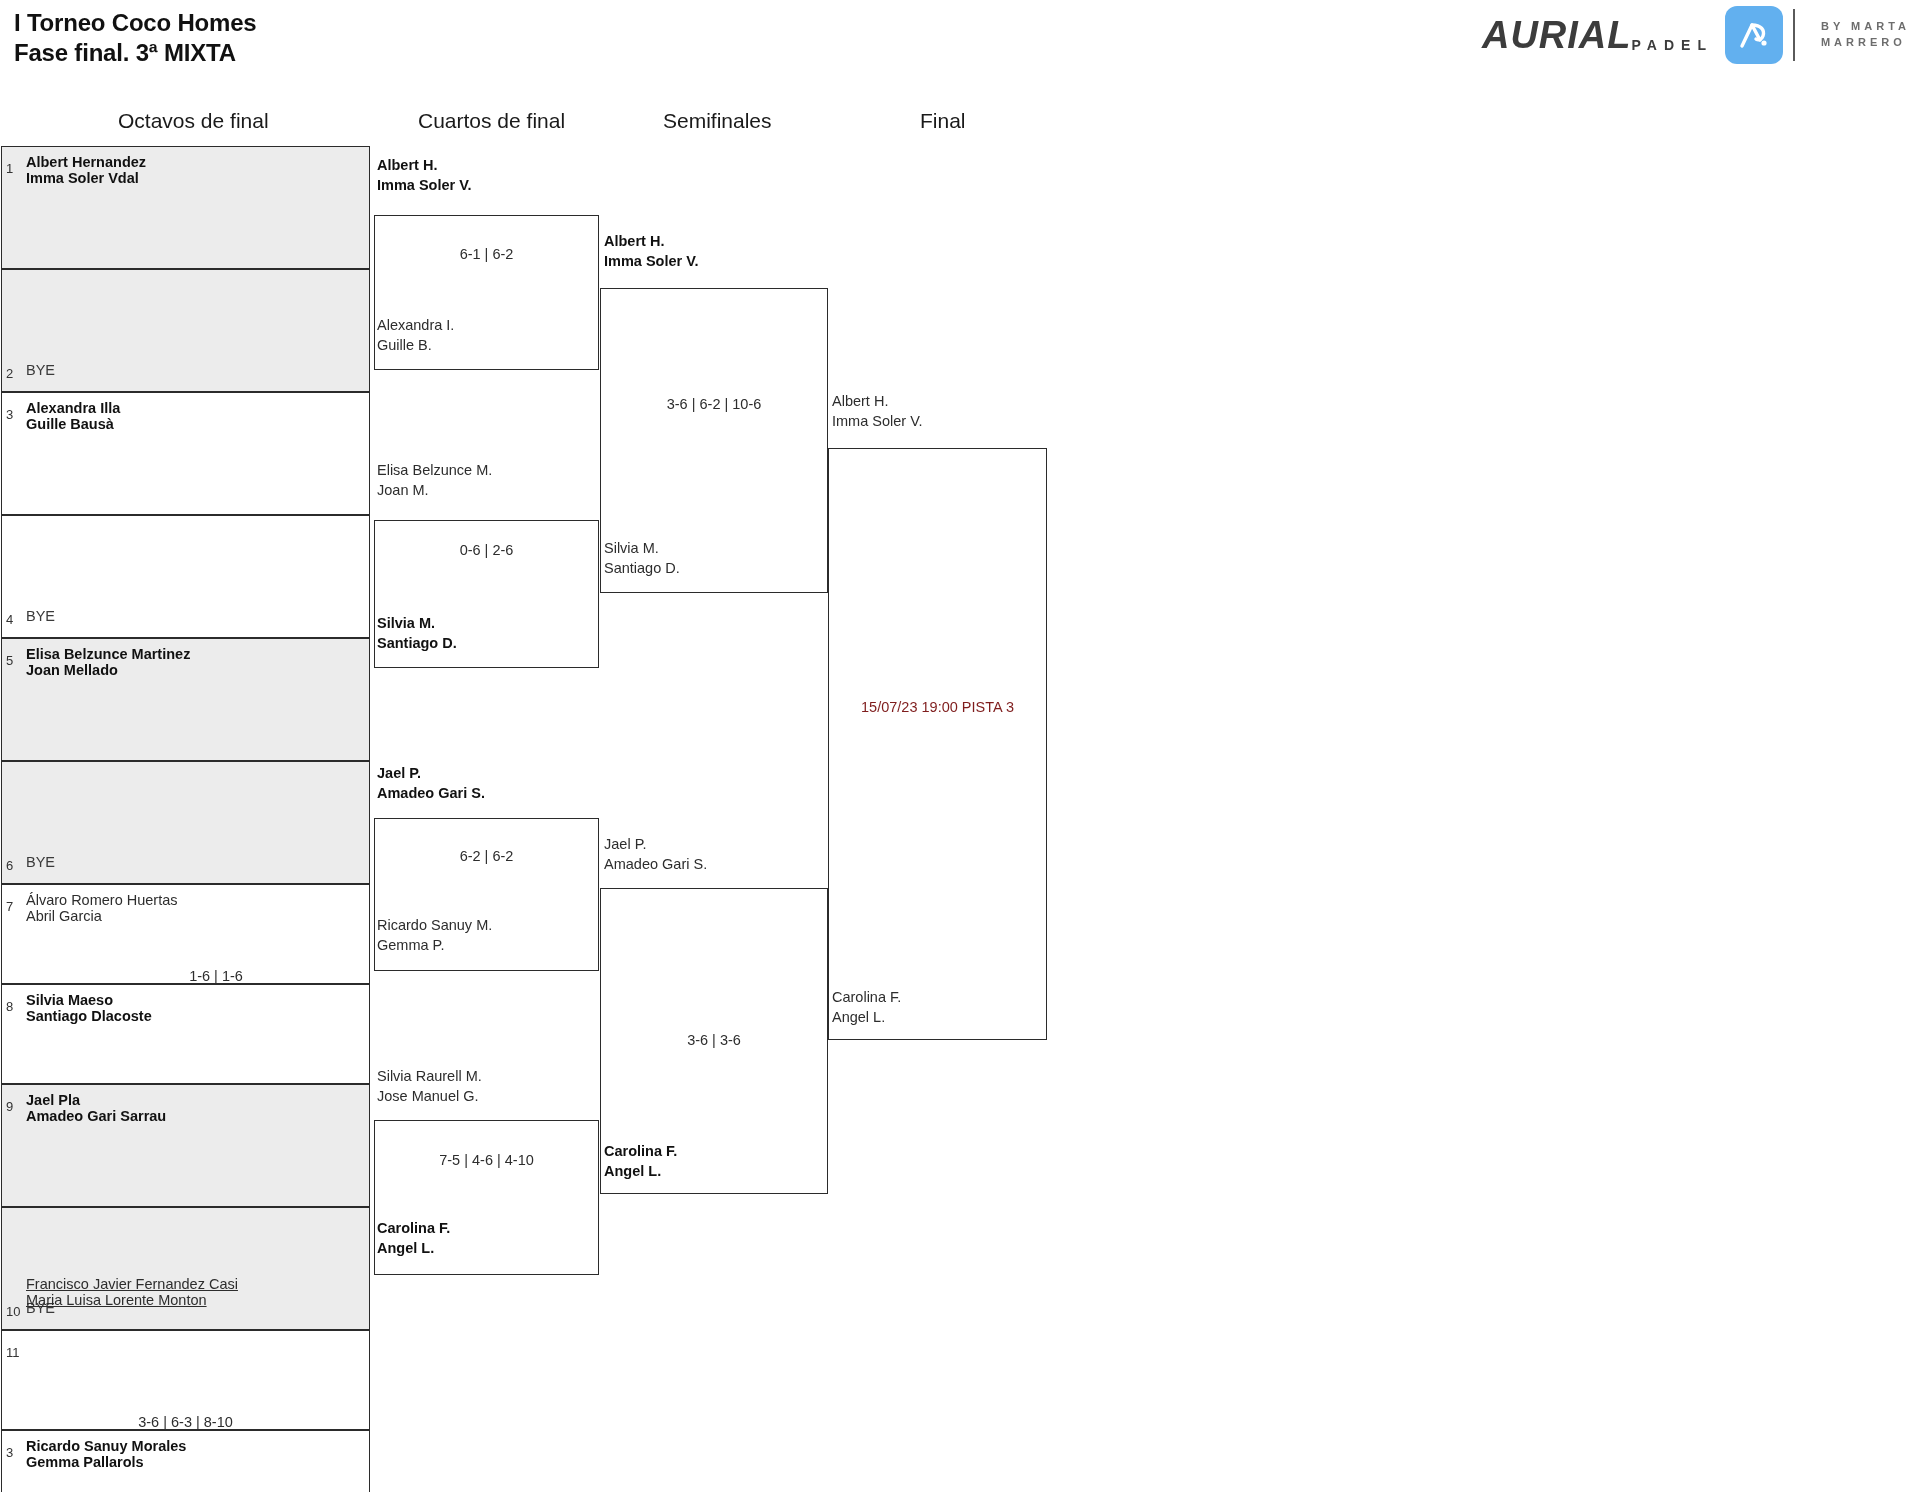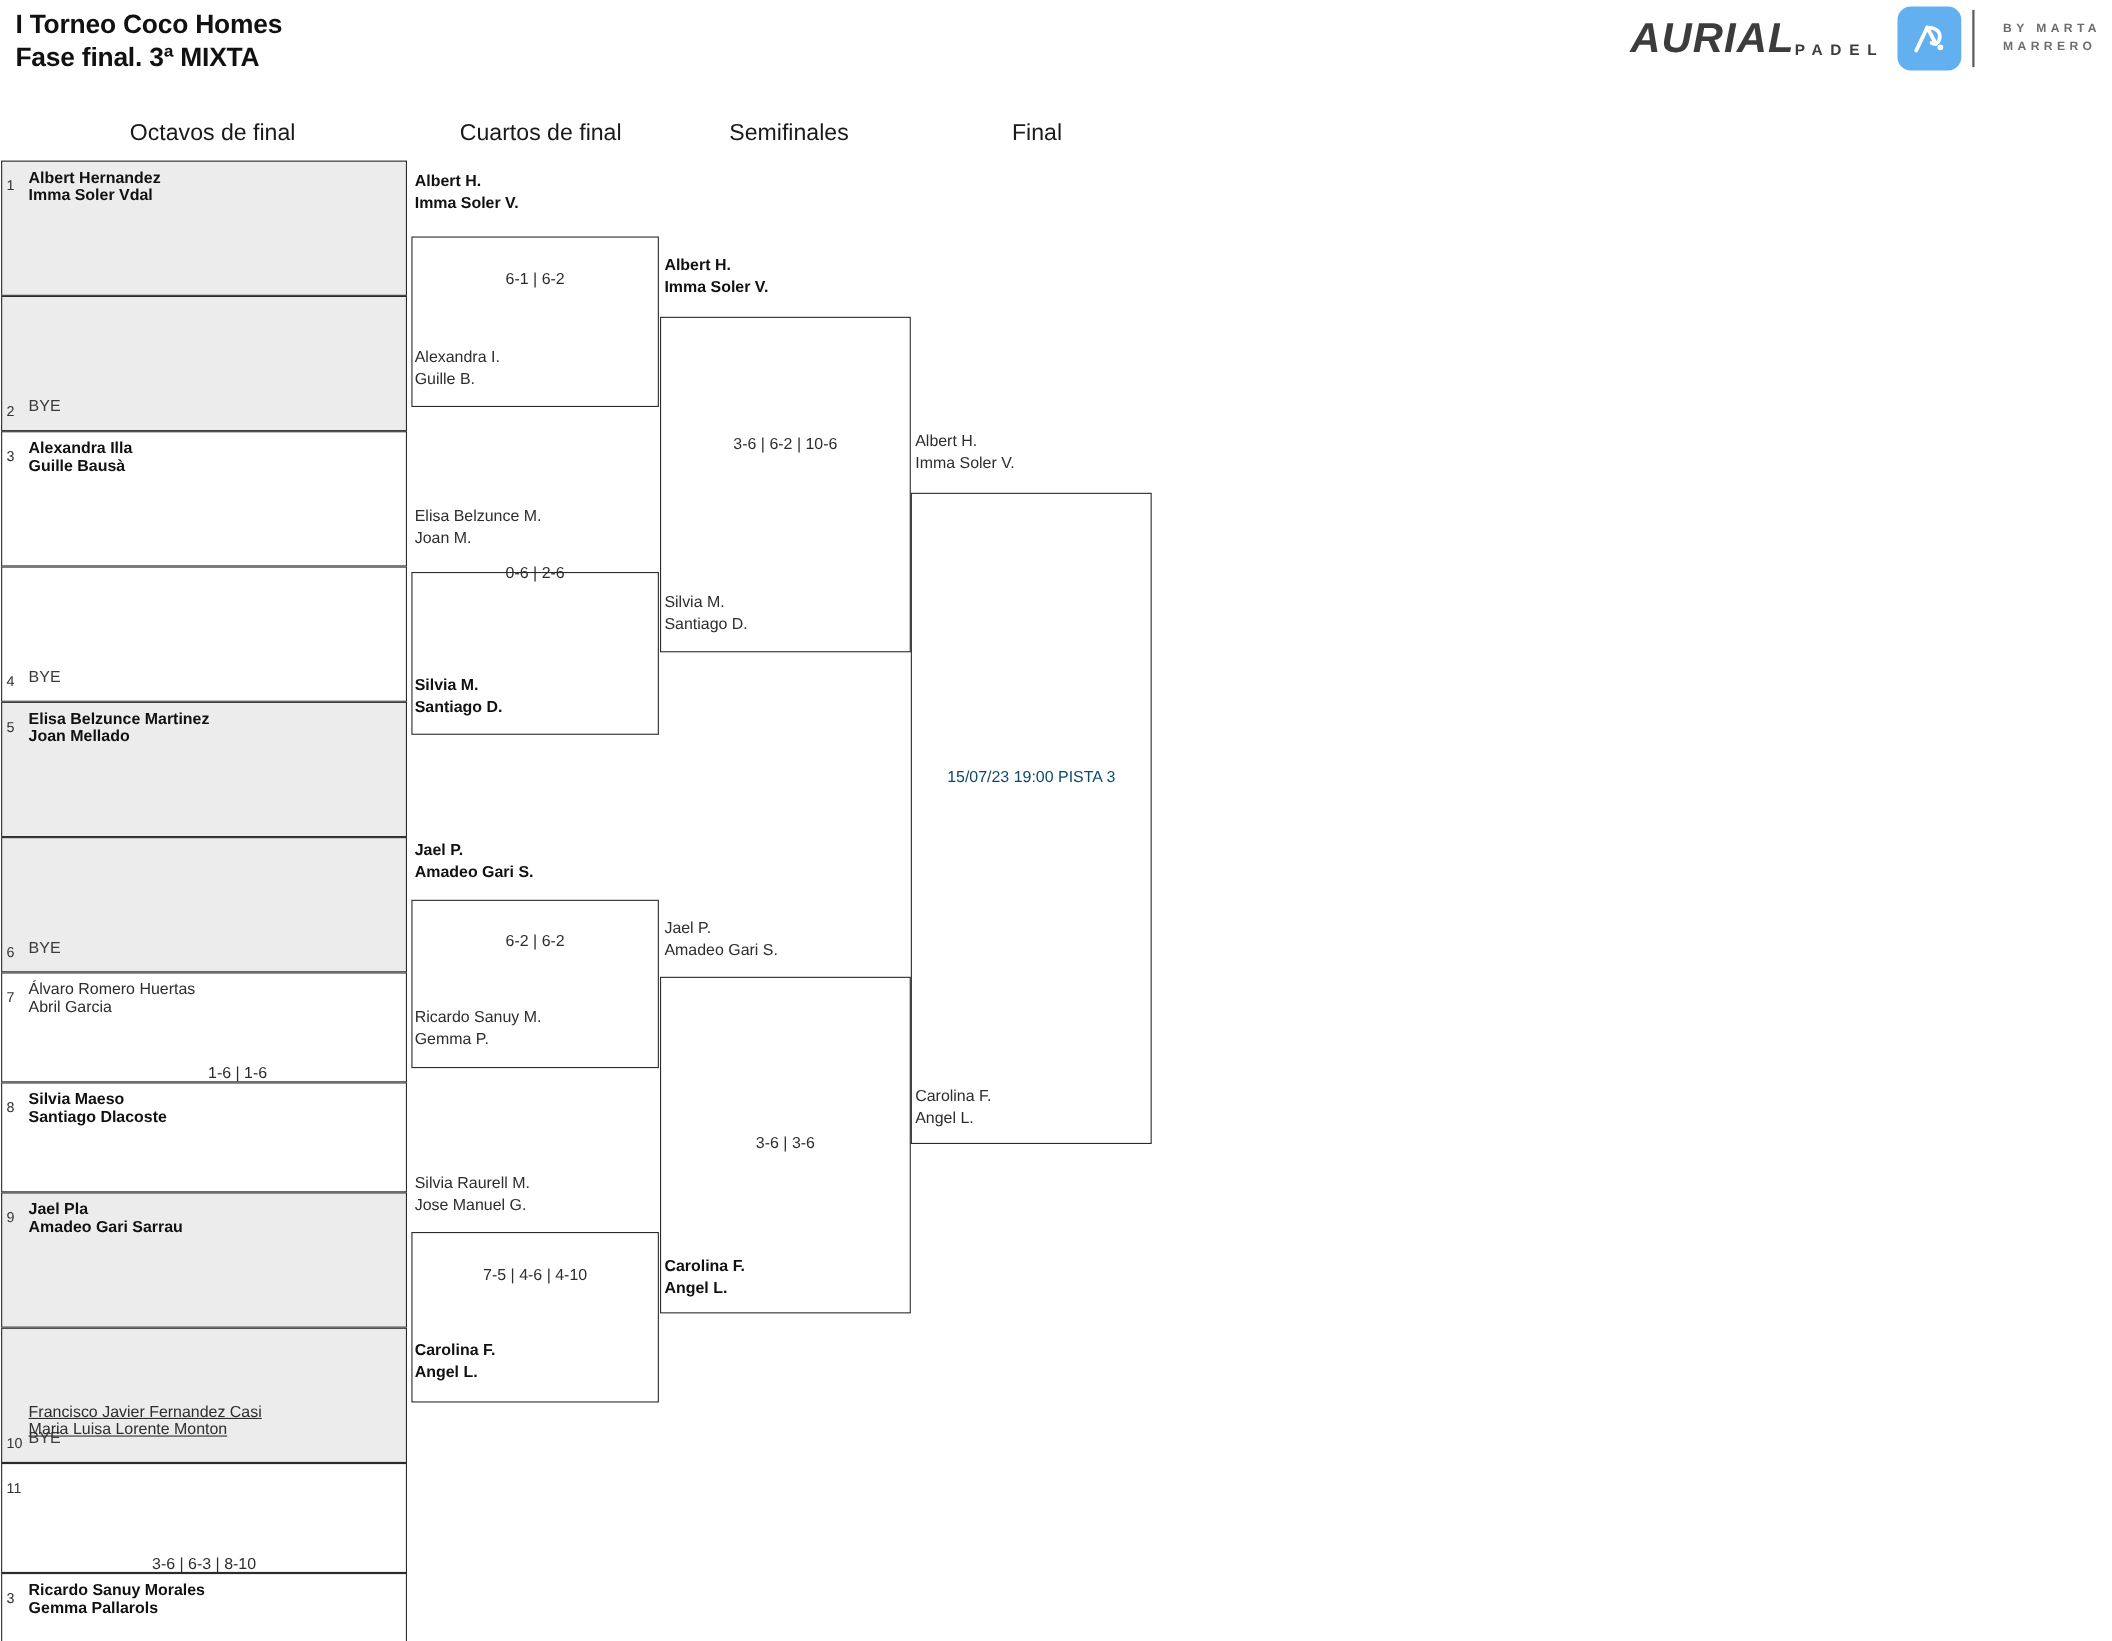--- a/index.html
+++ b/index.html
@@ -46,21 +46,21 @@
   .names.lose { font-weight: 400; color: #2d2d2d; }
   .names.bye { font-weight: 400; color: #3a3a3a; font-size: 14.5px; }
   .score-r1 { position: absolute; font-size: 14.5px; color: #2d2d2d; text-align: center; white-space: nowrap; }
 
   
   .conn { position: absolute; border: 1.5px solid #2b2b2b; background: transparent; }
   .entry { position: absolute; font-size: 14.5px; line-height: 1.12; white-space: nowrap; }
   .entry.win { font-weight: 700; color: #111; }
   .entry.lose { font-weight: 400; color: #2d2d2d; }
   .score { position: absolute; font-size: 14.5px; color: #2d2d2d; white-space: nowrap; text-align: center; }
-  .matchinfo { position: absolute; font-size: 14.5px; color: #0c4a6e; white-space: nowrap; }
+  .matchinfo { position: absolute; font-size: 14.5px; color: #7f1d1d; white-space: nowrap; }
 </style>
 </head>
 <body>
 
 <div id="root">
 
   <div class="title-block">
     <div class="title-line">I Torneo Coco Homes</div>
     <div class="title-line">Fase final. 3ª MIXTA</div>
   </div>
@@ -167,21 +167,21 @@
     <div class="entry win" style="left:377px; top:157px;">Albert H.</div>
     <div class="entry win" style="left:377px; top:177px;">Imma Soler V.</div>
     <div class="conn" style="left:374px; top:215px; width:225px; height:155px;"></div>
     <div class="score" style="left:374px; top:246px; width:225px;">6-1 | 6-2</div>
     <div class="entry lose" style="left:377px; top:317px;">Alexandra I.</div>
     <div class="entry lose" style="left:377px; top:337px;">Guille B.</div>
 
     <div class="entry lose" style="left:377px; top:462px;">Elisa Belzunce M.</div>
     <div class="entry lose" style="left:377px; top:482px;">Joan M.</div>
     <div class="conn" style="left:374px; top:520px; width:225px; height:148px;"></div>
-    <div class="score" style="left:374px; top:513px; width:225px;">0-6 | 2-6</div>
+    <div class="score" style="left:374px; top:542px; width:225px;">0-6 | 2-6</div>
     <div class="entry win" style="left:377px; top:615px;">Silvia M.</div>
     <div class="entry win" style="left:377px; top:635px;">Santiago D.</div>
 
     <div class="entry win" style="left:377px; top:765px;">Jael P.</div>
     <div class="entry win" style="left:377px; top:785px;">Amadeo Gari S.</div>
     <div class="conn" style="left:374px; top:818px; width:225px; height:153px;"></div>
     <div class="score" style="left:374px; top:848px; width:225px;">6-2 | 6-2</div>
     <div class="entry lose" style="left:377px; top:917px;">Ricardo Sanuy M.</div>
     <div class="entry lose" style="left:377px; top:937px;">Gemma P.</div>
 

